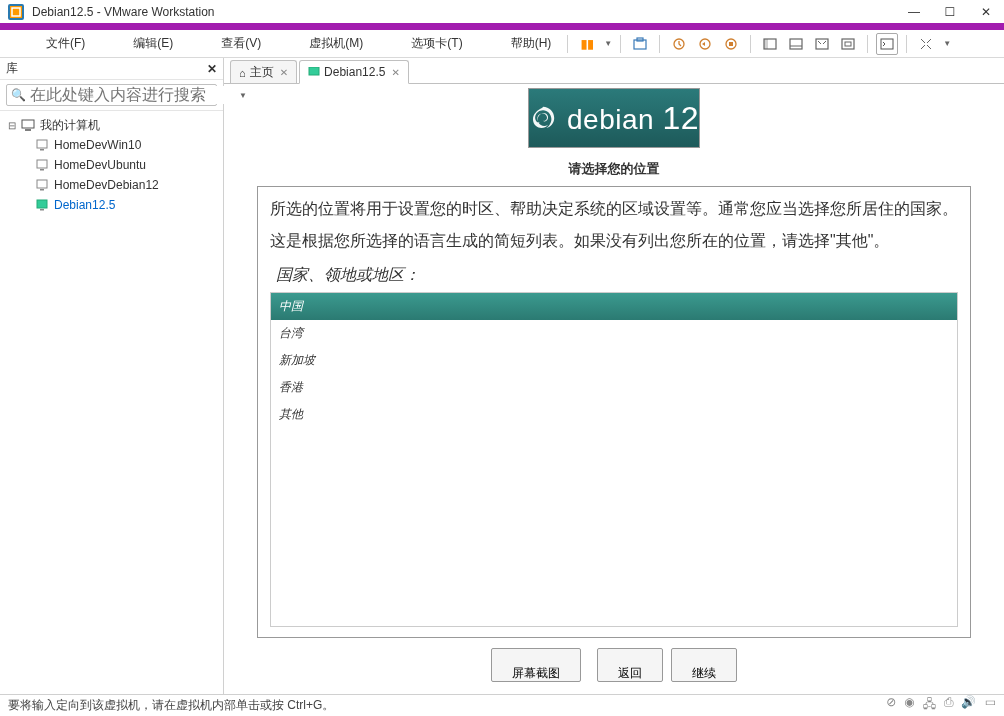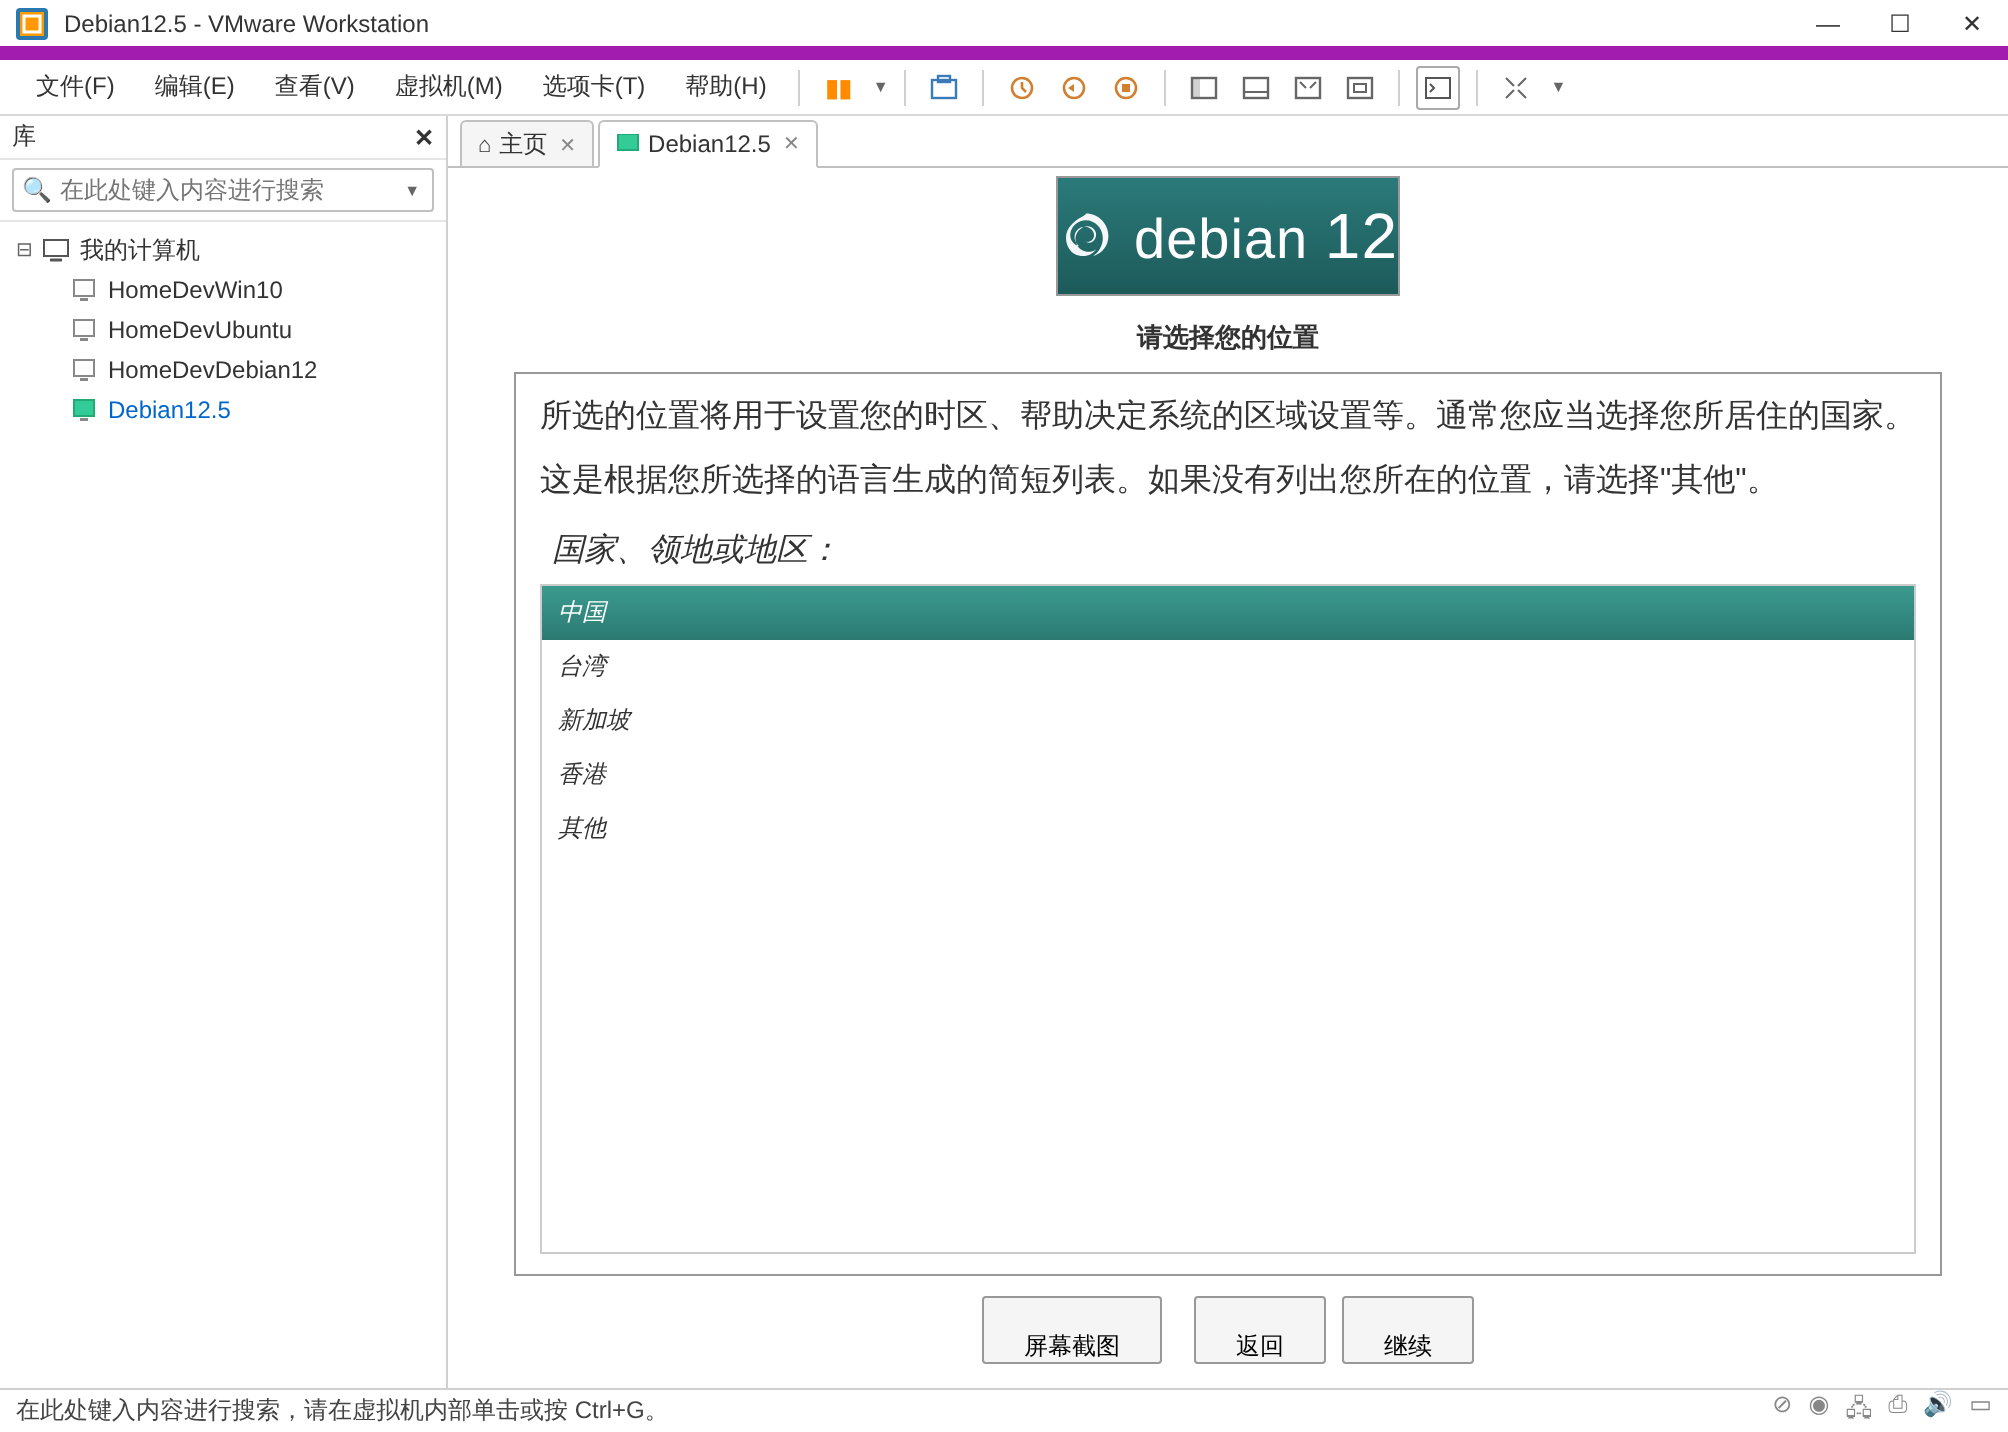--- a/index.html
+++ b/index.html
@@ -7,36 +7,36 @@
 
 
 .titlebar { height: 30px; display: flex; align-items: center; padding: 0 8px; border-bottom: 7px solid #a21caf; }
 .titlebar .app-icon { width: 16px; height: 16px; background: #f90; border: 2px solid #2a7ab0; display: inline-flex; align-items: center; justify-content: center; margin-right: 8px; border-radius: 2px; }
 .titlebar .title { flex: 1; font-size: 12px; }
 .titlebar .win-controls { display: flex; gap: 16px; }
 .titlebar .win-btn { width: 20px; text-align: center; cursor: pointer; font-size: 12px; }
 
 
 .menubar { height: 28px; display: flex; align-items: center; padding: 0 10px; gap: 4px; border-bottom: 1px solid #d9d9d9; }
-.menubar .menu-item { padding: 3px 8px; cursor: pointer; font-size: 12px; }
+.menubar .menu-item { padding: 3px 8px; cursor: pointer; font-size: 12px; margin-left: 28px; }
 .menubar .sep { width: 1px; height: 18px; background: #d0d0d0; margin: 0 4px; }
 .menubar .tb-btn { width: 22px; height: 22px; display: inline-flex; align-items: center; justify-content: center; cursor: pointer; border-radius: 2px; }
 .menubar .drop { font-size: 8px; color: #666; margin-left: 2px; }
 
 
 .main { display: flex; height: calc(716px - 30px - 28px - 22px); }
 
 
 .sidebar { width: 224px; border-right: 1px solid #d0d0d0; display: flex; flex-direction: column; }
 .sidebar-header { height: 22px; display: flex; align-items: center; padding: 0 6px; border-bottom: 1px solid #e5e5e5; }
 .sidebar-header .title { flex: 1; font-size: 12px; font-weight: normal; }
 .sidebar-header .close { cursor: pointer; font-weight: bold; }
 .sidebar-search { padding: 4px 6px; border-bottom: 1px solid #e5e5e5; }
 .sidebar-search .search-box { display: flex; align-items: center; border: 1px solid #c0c0c0; height: 22px; padding: 0 4px; border-radius: 2px; }
-.sidebar-search input { flex: 1; border: none; outline: none; font-size: 12px; }
+.sidebar-search input { flex: 1; border: none; outline: none; font-size: 16px; }
 .sidebar-search .drop { font-size: 8px; color: #666; cursor: pointer; padding: 0 2px; }
 .tree { padding: 4px 6px; flex: 1; overflow: auto; }
 .tree-node { display: flex; align-items: center; height: 20px; cursor: pointer; padding-left: 2px; }
 .tree-node.child { padding-left: 28px; align-items: center; }
 .tree-node .toggle { width: 12px; font-size: 10px; color: #666; }
 .tree-node .node-icon { width: 16px; height: 14px; margin-right: 4px; display: inline-flex; align-items: center; justify-content: center; }
 .tree-node.selected { color: #0066cc; }
 
 
 .content { flex: 1; display: flex; flex-direction: column; }
@@ -283,21 +283,21 @@
         <button class="deb-btn">屏幕截图</button>
         <span class="spacer"></span>
         <button class="deb-btn">返回</button>
         <button class="deb-btn">继续</button>
       </div>
     </div>
   </div>
 </div>
 
 <div class="statusbar">
-  <span class="status-text">在此处键入内容进行搜索，请在虚拟机内部单击或按 Ctrl+G。</span>
+  <span class="status-text">要将输入定向到该虚拟机，请在虚拟机内部单击或按 Ctrl+G。</span>
   <div class="status-icons">
     <span>⊘</span>
     <span>◉</span>
     <span>🖧</span>
     <span>⎙</span>
     <span>🔊</span>
     <span>▭</span>
   </div>
 </div>
 

